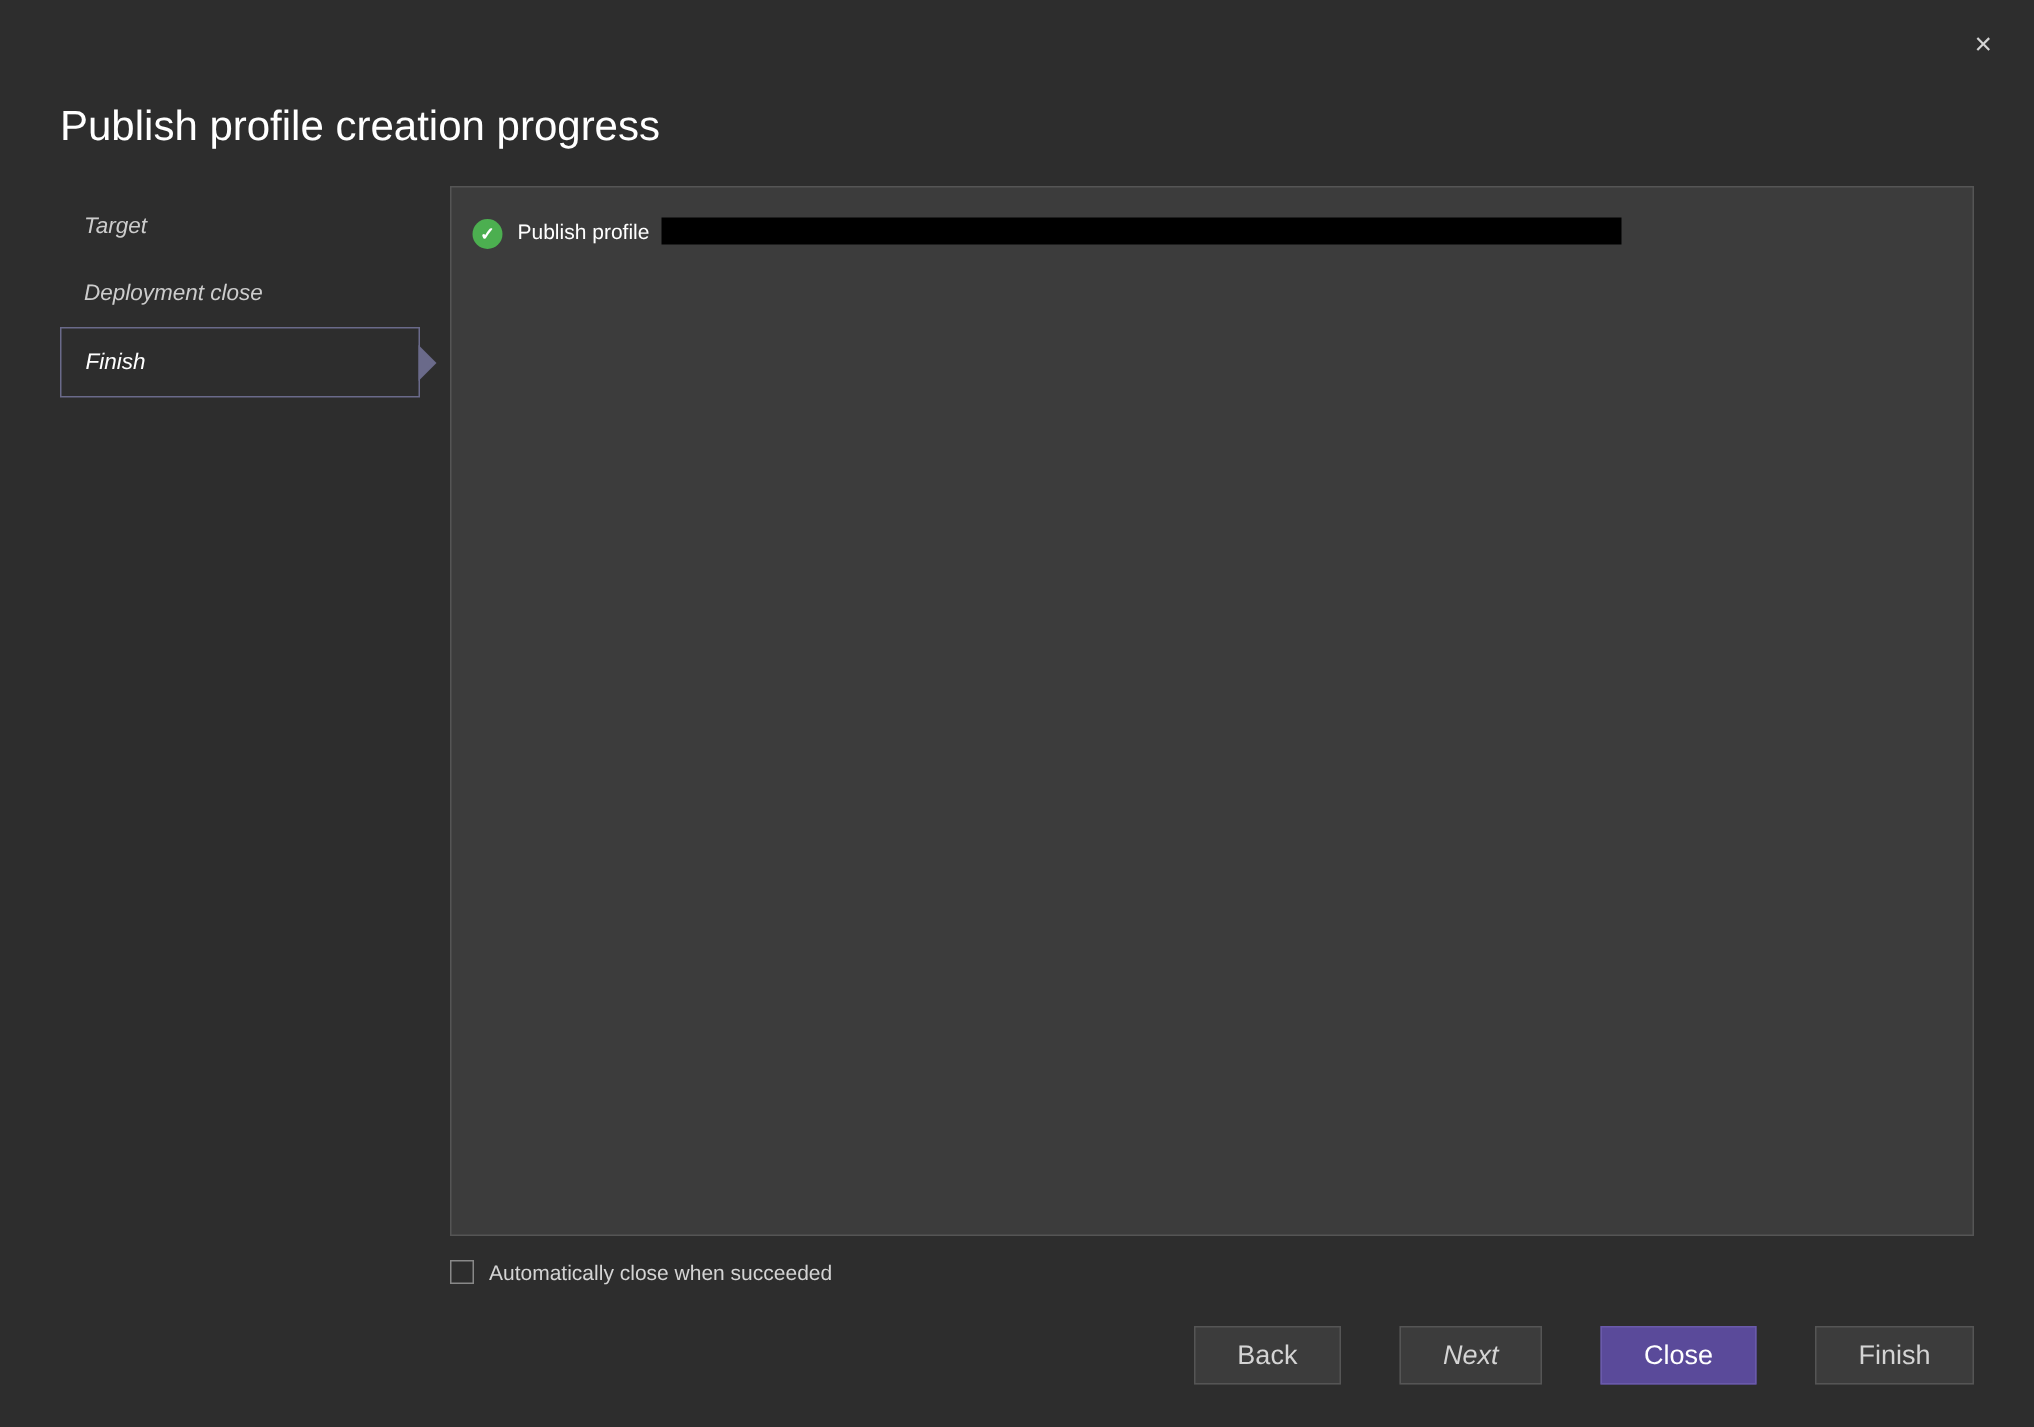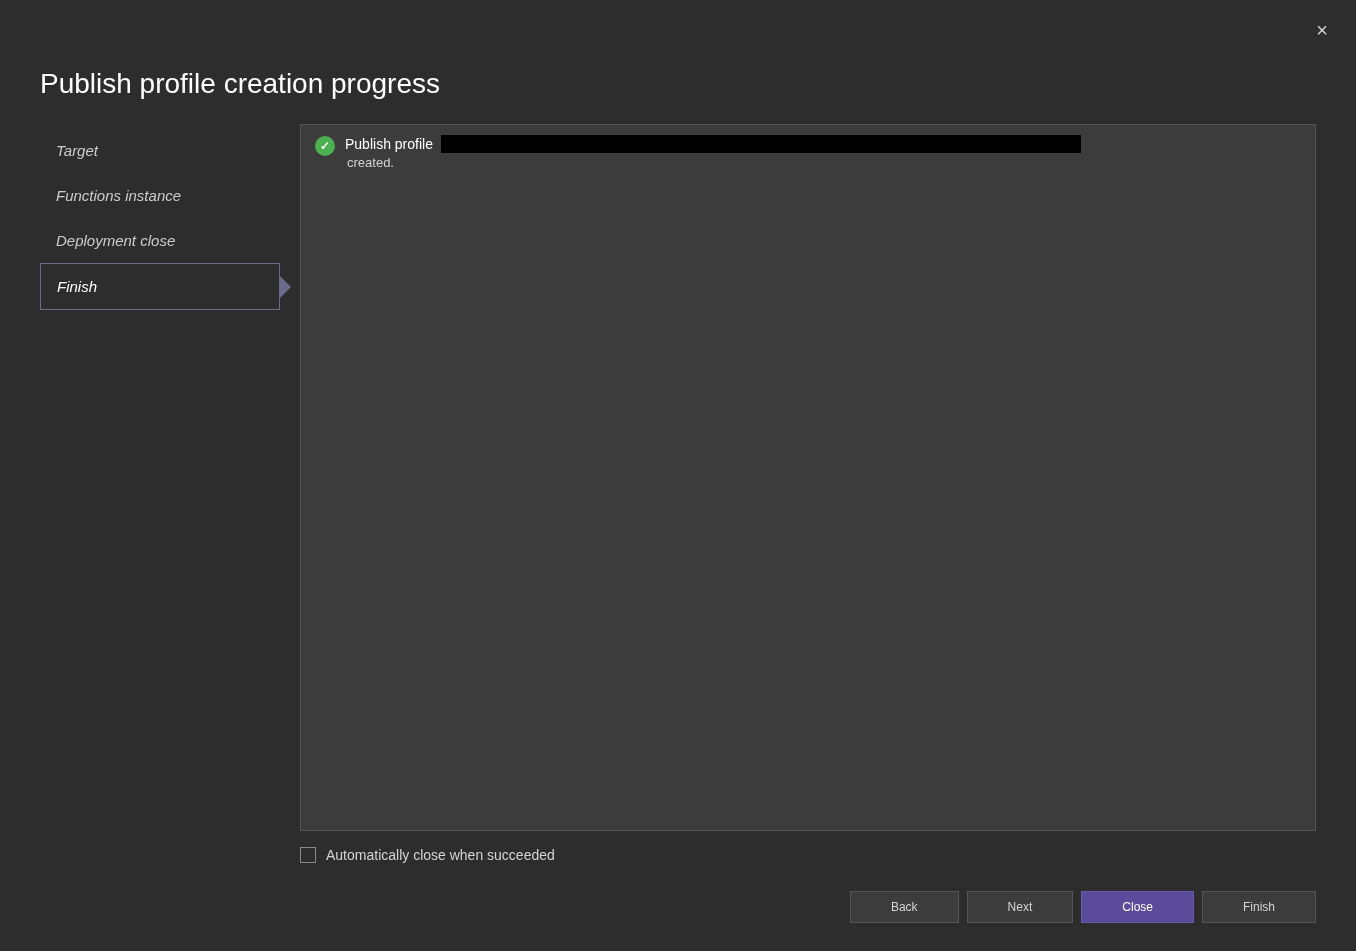--- a/index.html
+++ b/index.html
@@ -110,21 +110,21 @@
       flex: 1;
       background-color: #3c3c3c;
       border: 1px solid #555555;
       overflow-y: auto;
       min-height: 0;
     }
 
     .progress-entry {
       display: flex;
       align-items: flex-start;
-      padding: 10px 14px;
+      padding: 20px 14px;
       gap: 10px;
     }
 
     .success-icon {
       width: 20px;
       height: 20px;
       border-radius: 50%;
       background-color: #4caf50;
       display: flex;
       align-items: center;
@@ -197,37 +197,39 @@
 
     .dialog-footer {
       display: flex;
       justify-content: flex-end;
       align-items: center;
       padding: 16px 40px 28px 40px;
       gap: 8px;
     }
 
     .footer-btn {
-      padding: 8px 40px;
-      font-size: 12px;
+      padding: 8px 28px;
+      font-size: 18px;
       cursor: pointer;
       border: none;
       min-width: 88px;
+      margin-left: 31px;
     }
 
     .footer-btn.back {
       background-color: #3c3c3c;
       color: #d4d4d4;
       border: 1px solid #555555;
     }
 
     .footer-btn.next {
       background-color: #3c3c3c;
       color: #d4d4d4;
       border: 1px solid #555555;
+      font-style: italic;
     }
 
     .footer-btn.close-btn {
       background-color: #5a4a9a;
       color: #ffffff;
       border: 1px solid #6a5aaa;
     }
 
     .footer-btn.cancel {
       background-color: #3c3c3c;
@@ -244,43 +246,39 @@
     <button class="close-x-btn">×</button>
   </div>
 
   <div class="dialog-title">Publish profile creation progress</div>
 
   <div class="dialog-body">
 
     <div class="sidebar">
       <div class="sidebar-item">
         <span>Target</span>
-      </div>
-      <div class="sidebar-item">
-        <span>Functions instance</span>
       </div>
       <div class="sidebar-item">
         <span>Deployment close</span>
       </div>
       <div class="sidebar-item active">
         <span>Finish</span>
       </div>
     </div>
 
     <div class="main-content">
 
       <div class="progress-area">
         <div class="progress-entry">
           <div class="success-icon"></div>
           <div class="progress-text-block">
             <div class="progress-title-line">
               <span class="progress-label">Publish profile</span>
               <div class="redacted-bar"></div>
             </div>
-            <div class="progress-detail">created.</div>
           </div>
         </div>
       </div>
 
       <div class="auto-close-row">
         <input type="checkbox" class="auto-close-checkbox" style="">
         <label class="auto-close-label">Automatically close when succeeded</label>
       </div>
 
     </div>

